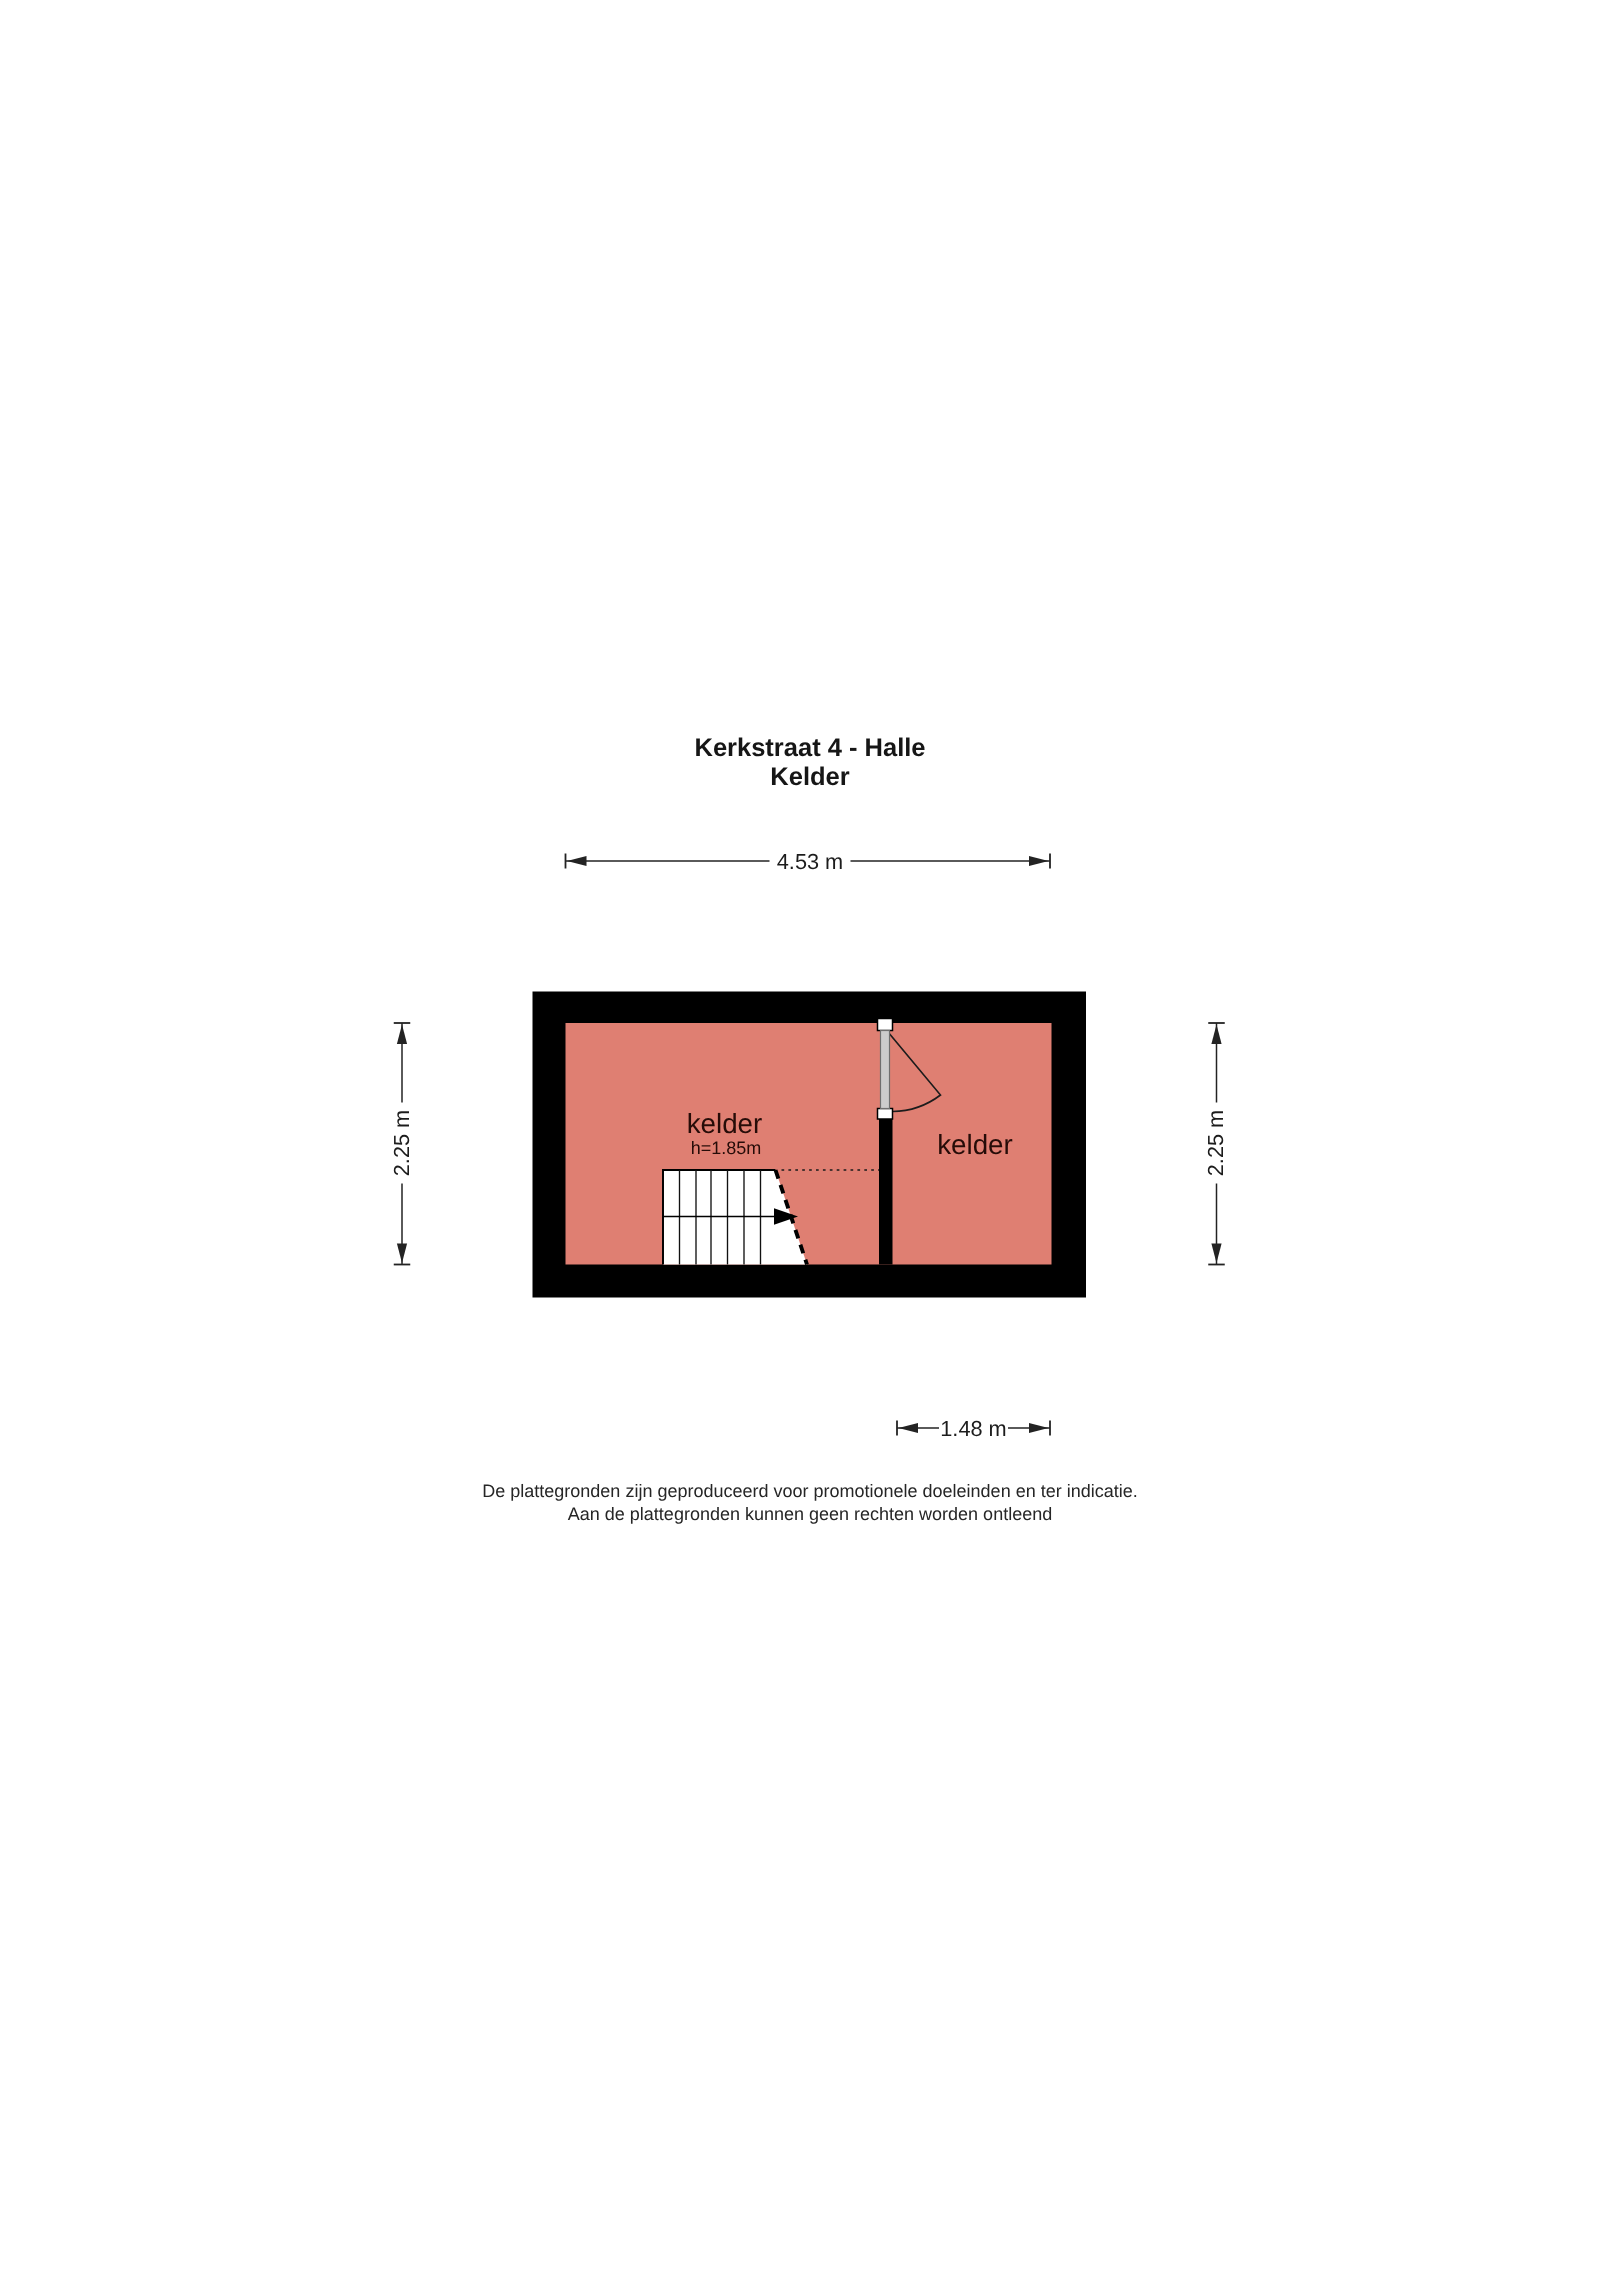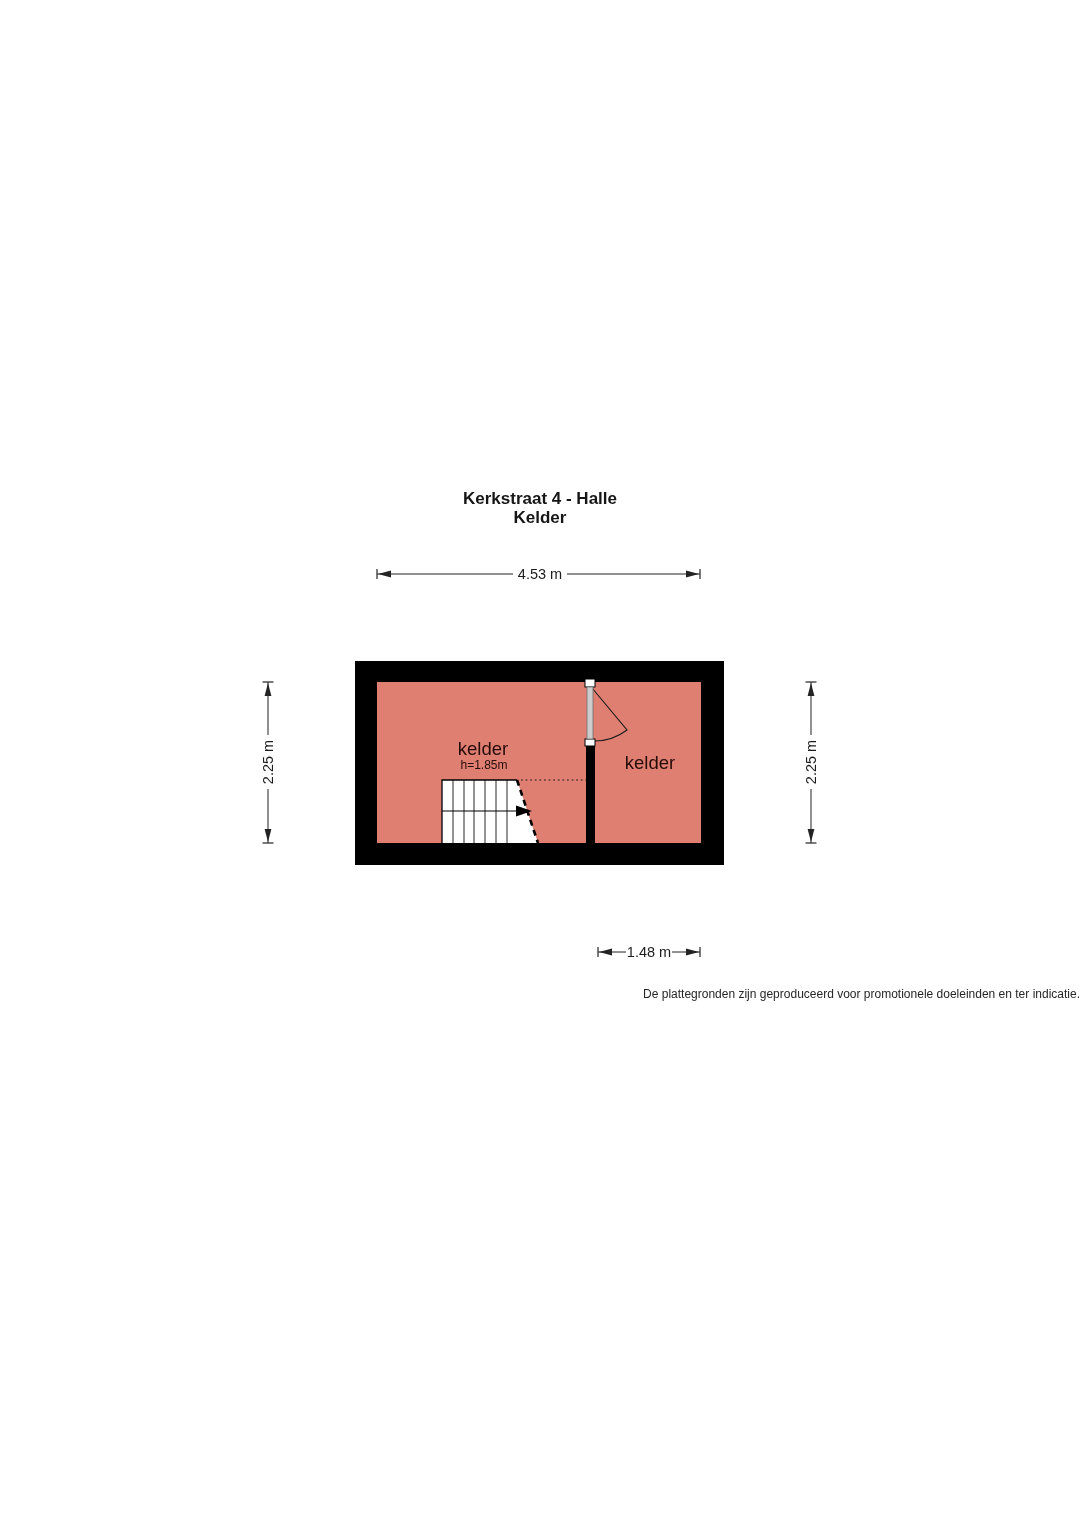--- a/index.html
+++ b/index.html
@@ -20,21 +20,21 @@
     font-size: 17px;
     line-height: 18.5px;
     font-weight: 700;
     color: #161616;
   }
   .footer-block {
     position: absolute;
     top: 987px;
     left: 0;
     width: 1080px;
-    text-align: right;
+    text-align: center;
     font-size: 12px;
     line-height: 15px;
     color: #262626;
   }
   svg.plan { position: absolute; left: 0; top: 0; }
   .dim-line   { stroke: #232323; stroke-width: 1; fill: none; }
   .dim-tick   { stroke: #232323; stroke-width: 1.2; fill: none; }
   .dim-arrow  { fill: #232323; stroke: none; }
   .dim-text   { font-size: 14.5px; fill: #1c1c1c; }
   .room-label { font-size: 18.5px; fill: #260c08; }
@@ -132,15 +132,16 @@
 
     <g>
       <text class="room-label" x="483" y="755" text-anchor="middle">kelder</text>
       <text class="room-note" x="484" y="769" text-anchor="middle">h=1.85m</text>
       <text class="room-label" x="650" y="769" text-anchor="middle">kelder</text>
     </g>
   </svg>
 
   <div class="footer-block">
     <div>De plattegronden zijn geproduceerd voor promotionele doeleinden en ter indicatie.</div>
+    <div>Aan de plattegronden kunnen geen rechten worden ontleend</div>
   </div>
 
 </div>
 
 </body></html>

